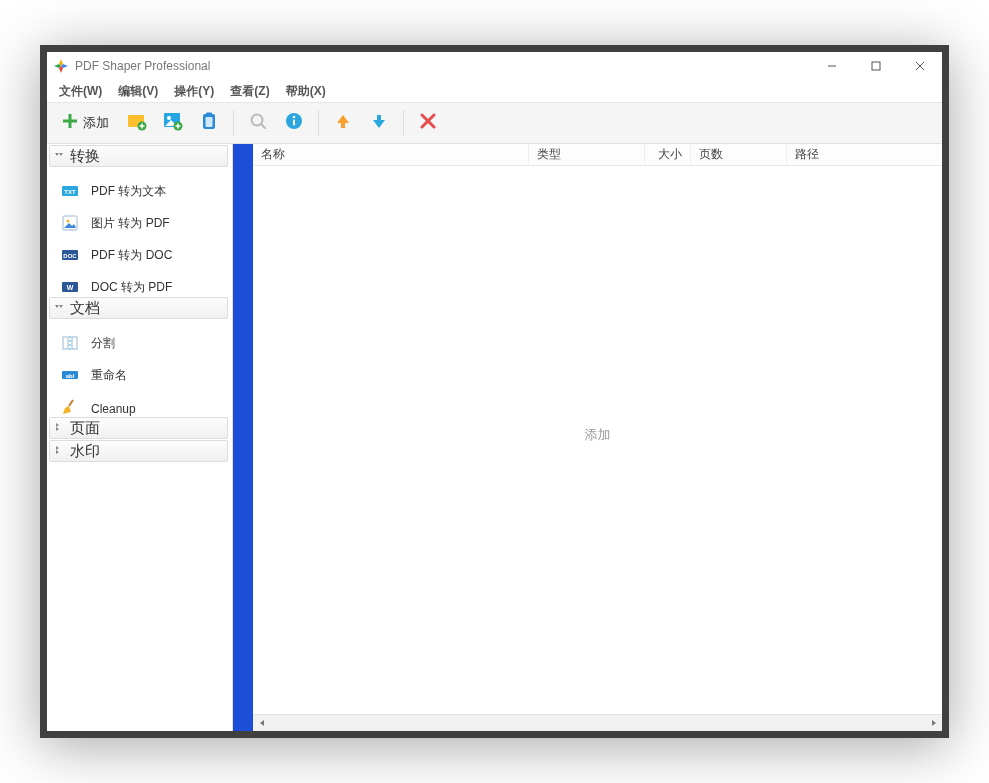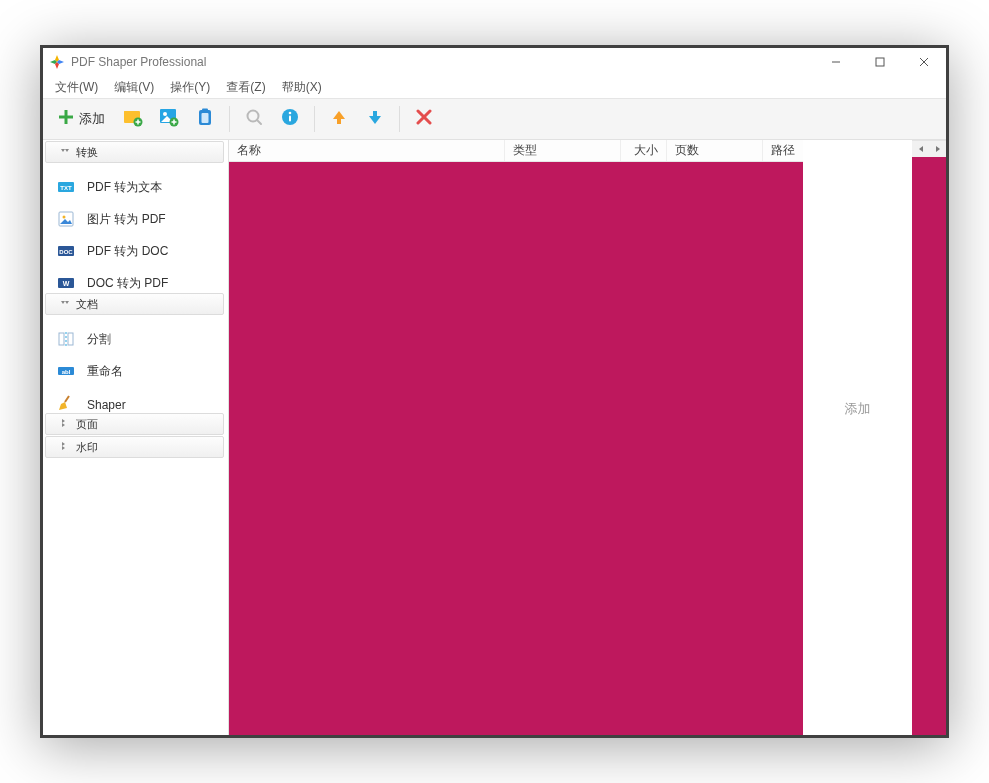--- a/index.html
+++ b/index.html
@@ -9,22 +9,22 @@
     justify-content: center;
     align-items: center;
     height: 100vh;
   }
   .shadow-wrap {
     filter: drop-shadow(0 8px 28px rgba(0,0,0,.35));
   }
   .window {
     width: 909px;
     height: 693px;
-    background: #be185d;
-    border: 3px solid #404040;
+    background: #1d4ed8;
+    border: 7px solid #404040;
     display: flex;
     flex-direction: column;
   }
 
   
   .titlebar {
     height: 28px;
     display: flex;
     align-items: center;
     padding: 0 0 0 6px;
@@ -48,21 +48,21 @@
   
   .menubar {
     height: 22px;
     display: flex;
     align-items: center;
     padding: 0 4px;
     font-size: 12px;
     color: #555;
     background: #fff;
   }
-  .menu-item { padding: 2px 8px; }
+  .menu-item { padding: 2px 8px; font-weight: bold; }
 
   
   .toolbar {
     height: 42px;
     background: #f5f5f5;
     border-top: 1px solid #e5e5e5;
     border-bottom: 1px solid #e1e1e1;
     display: flex;
     align-items: center;
     padding: 0 6px;
@@ -90,22 +90,22 @@
     width: 186px;
     border-right: 1px solid #e1e1e1;
     background: #fff;
     overflow: auto;
     padding-right: 2px;
   }
   .acc-header {
     display: flex;
     align-items: center;
     height: 22px;
-    padding: 0 14px;
-    font-size: 11px;
+    padding: 0 4px;
+    font-size: 15px;
     color: #333;
     background: linear-gradient(#fdfdfd,#f0f0f0);
     border: 1px solid #dcdcdc;
     border-radius: 2px;
     margin: 1px 2px;
     gap: 6px;
   }
   .acc-header .chev { color: #8a8a8a; font-size: 10px; display: inline-block; }
   .side-item {
     display: flex;
@@ -115,21 +115,23 @@
     font-size: 12px;
     color: #333;
     gap: 12px;
   }
   .side-icon { width: 18px; height: 18px; display: inline-flex; align-items: center; justify-content: center; }
 
   
   .main {
     flex: 1;
     display: flex;
+    flex-direction: column;
     min-width: 0;
+    margin-left: 20px;
   }
   .list-header {
     height: 22px;
     background: #fdfdfd;
     border-bottom: 1px solid #e7e7e7;
     display: flex;
     font-size: 12px;
     color: #444;
   }
   .list-header .col {
@@ -387,21 +389,21 @@
         </span>
         <span>重命名</span>
       </div>
       <div class="side-item">
         <span class="side-icon">
           <svg width="18" height="18" viewBox="0 0 18 18">
                 <line x1="12" y1="2" x2="8" y2="8" stroke="#c87f2d" stroke-width="2"></line>
                 <path d="M8 8 L4 10 L2 16 L10 14 Z" fill="#f2b429"></path>
               </svg>
         </span>
-        <span>Shaper</span>
+        <span>Cleanup</span>
       </div>
 
       <div class="acc-header">
         <span class="chev">
           <svg width="10" height="10" viewBox="0 0 10 10">
                 <path d="M2 1 L2 5 L5 3 Z" fill="#888"></path>
                 <path d="M2 5 L2 9 L5 7 Z" fill="#888"></path>
               </svg>
         </span>
         <span>页面</span>

